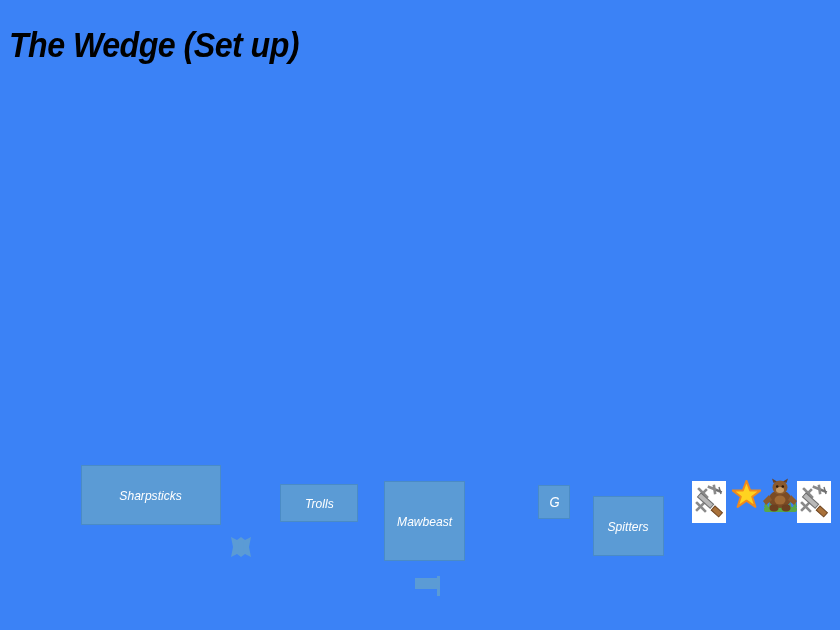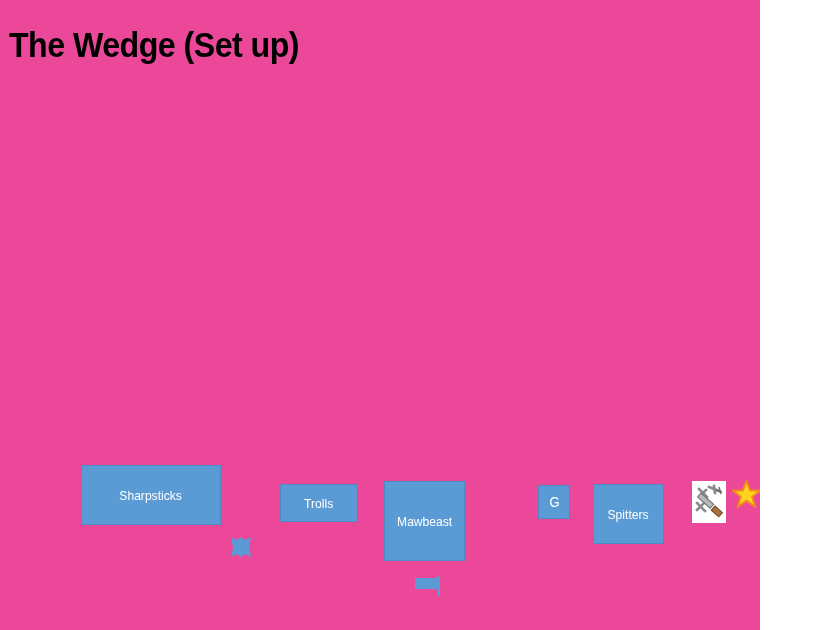--- a/index.html
+++ b/index.html
@@ -8,24 +8,25 @@
     padding: 0;
   }
   body {
     width: 840px;
     height: 630px;
     overflow: hidden;
     font-family: "Liberation Sans", sans-serif;
   }
   #slide {
     position: relative;
-    width: 760px;
+    width: 840px;
     height: 630px;
-    background: #ec4899;
+    background: #3b82f6;
     overflow: hidden;
+    font-style: italic;
   }
   #slide-title {
     position: absolute;
     left: 9px;
     top: 26px;
     font-family: "Liberation Sans", sans-serif;
     font-size: 35px;
     font-weight: bold;
     color: #000000;
     letter-spacing: -0.6px;
@@ -95,21 +96,21 @@
 
   <div class="unit-box" style="left:336px; top:481px; width:81px; height:80px;margin-left:48px;">
     <span class="unit-label">Mawbeast</span>
   </div>
 
 
   <div class="unit-box" style="left:538px; top:485px; width:32px; height:34px;">
     <span class="unit-label small">G</span>
   </div>
 
-  <div class="unit-box" style="left:593px; top:484px; width:71px; height:60px;align-items:center;">
+  <div class="unit-box" style="left:593px; top:496px; width:71px; height:60px;align-items:center;">
     <span class="unit-label">Spitters</span>
   </div>
 
   <div class="banner-marker" style="left:228px; top:534px; width:26px; height:26px;">
     <svg class="icon-svg" width="26" height="26" viewBox="0 0 26 26" aria-hidden="true">
       <path d="M3 3 L9 6 L13 3 L17 6 L23 3 L21 13 L23 23 L17 20 L13 23 L9 20 L3 23 L5 13 Z" fill="#5B9BD5"></path>
       <rect x="10.5" y="7" width="5" height="12" fill="#5B9BD5"></rect>
     </svg>
   </div>
 

